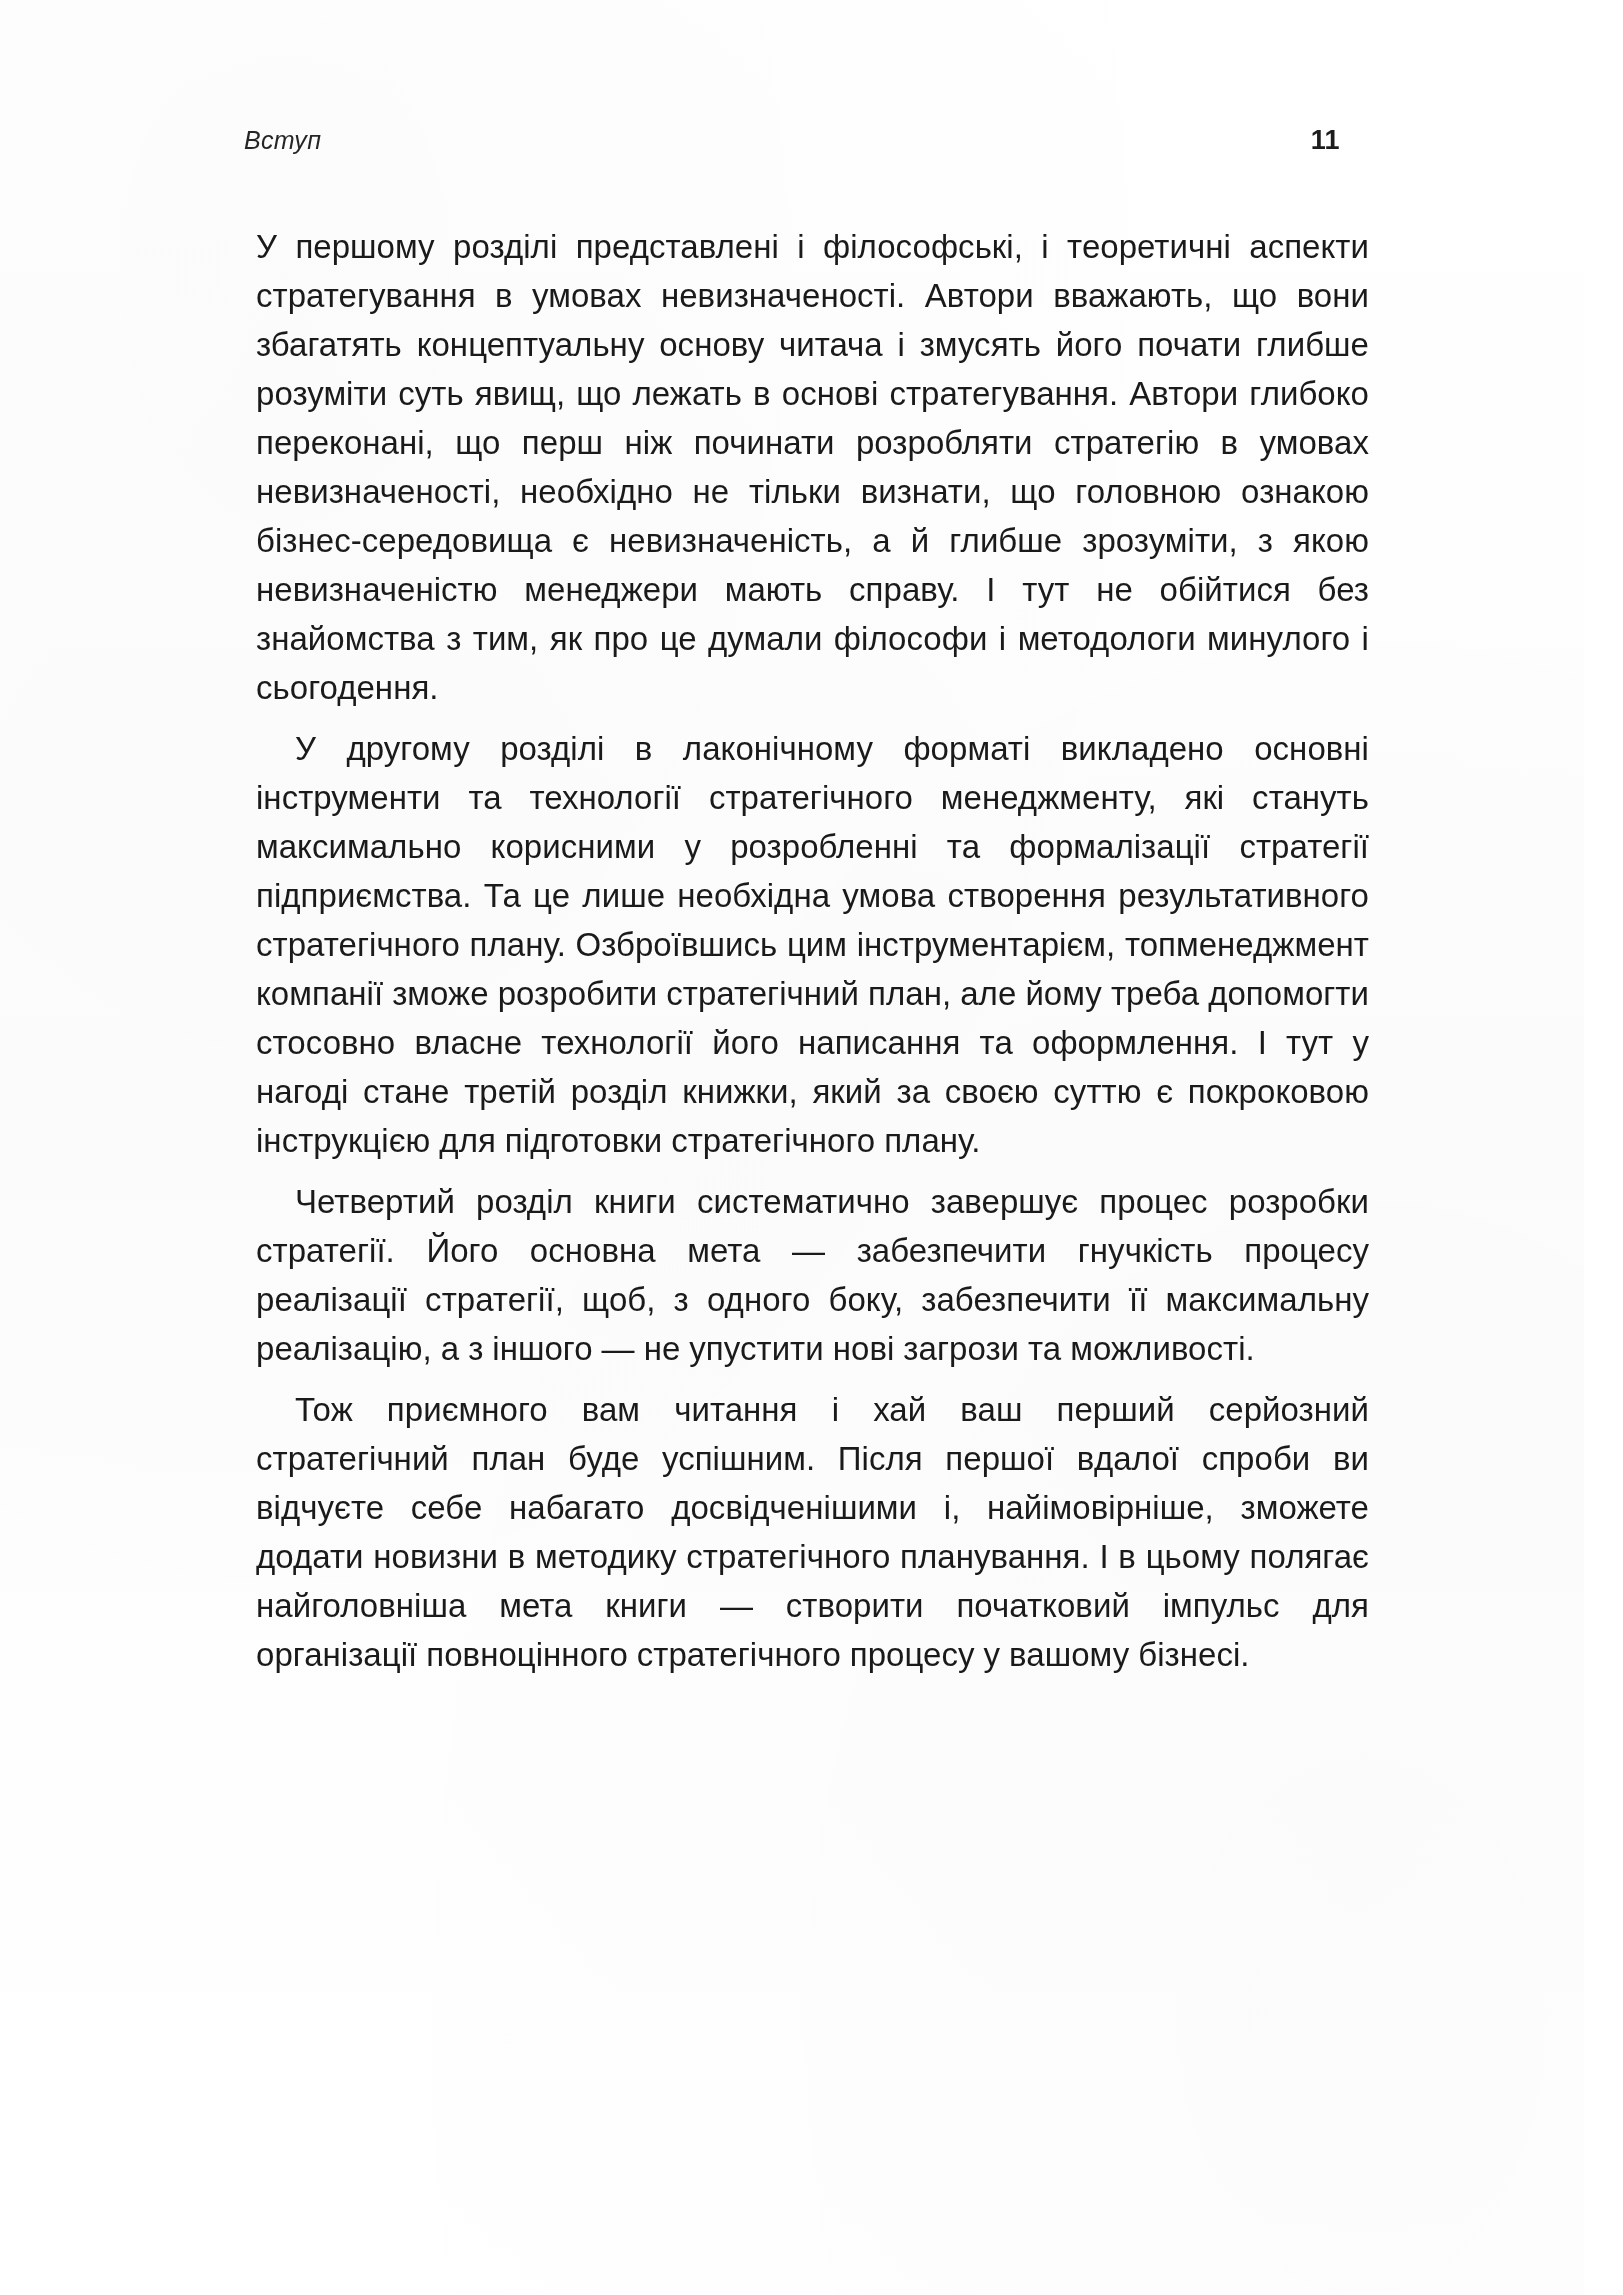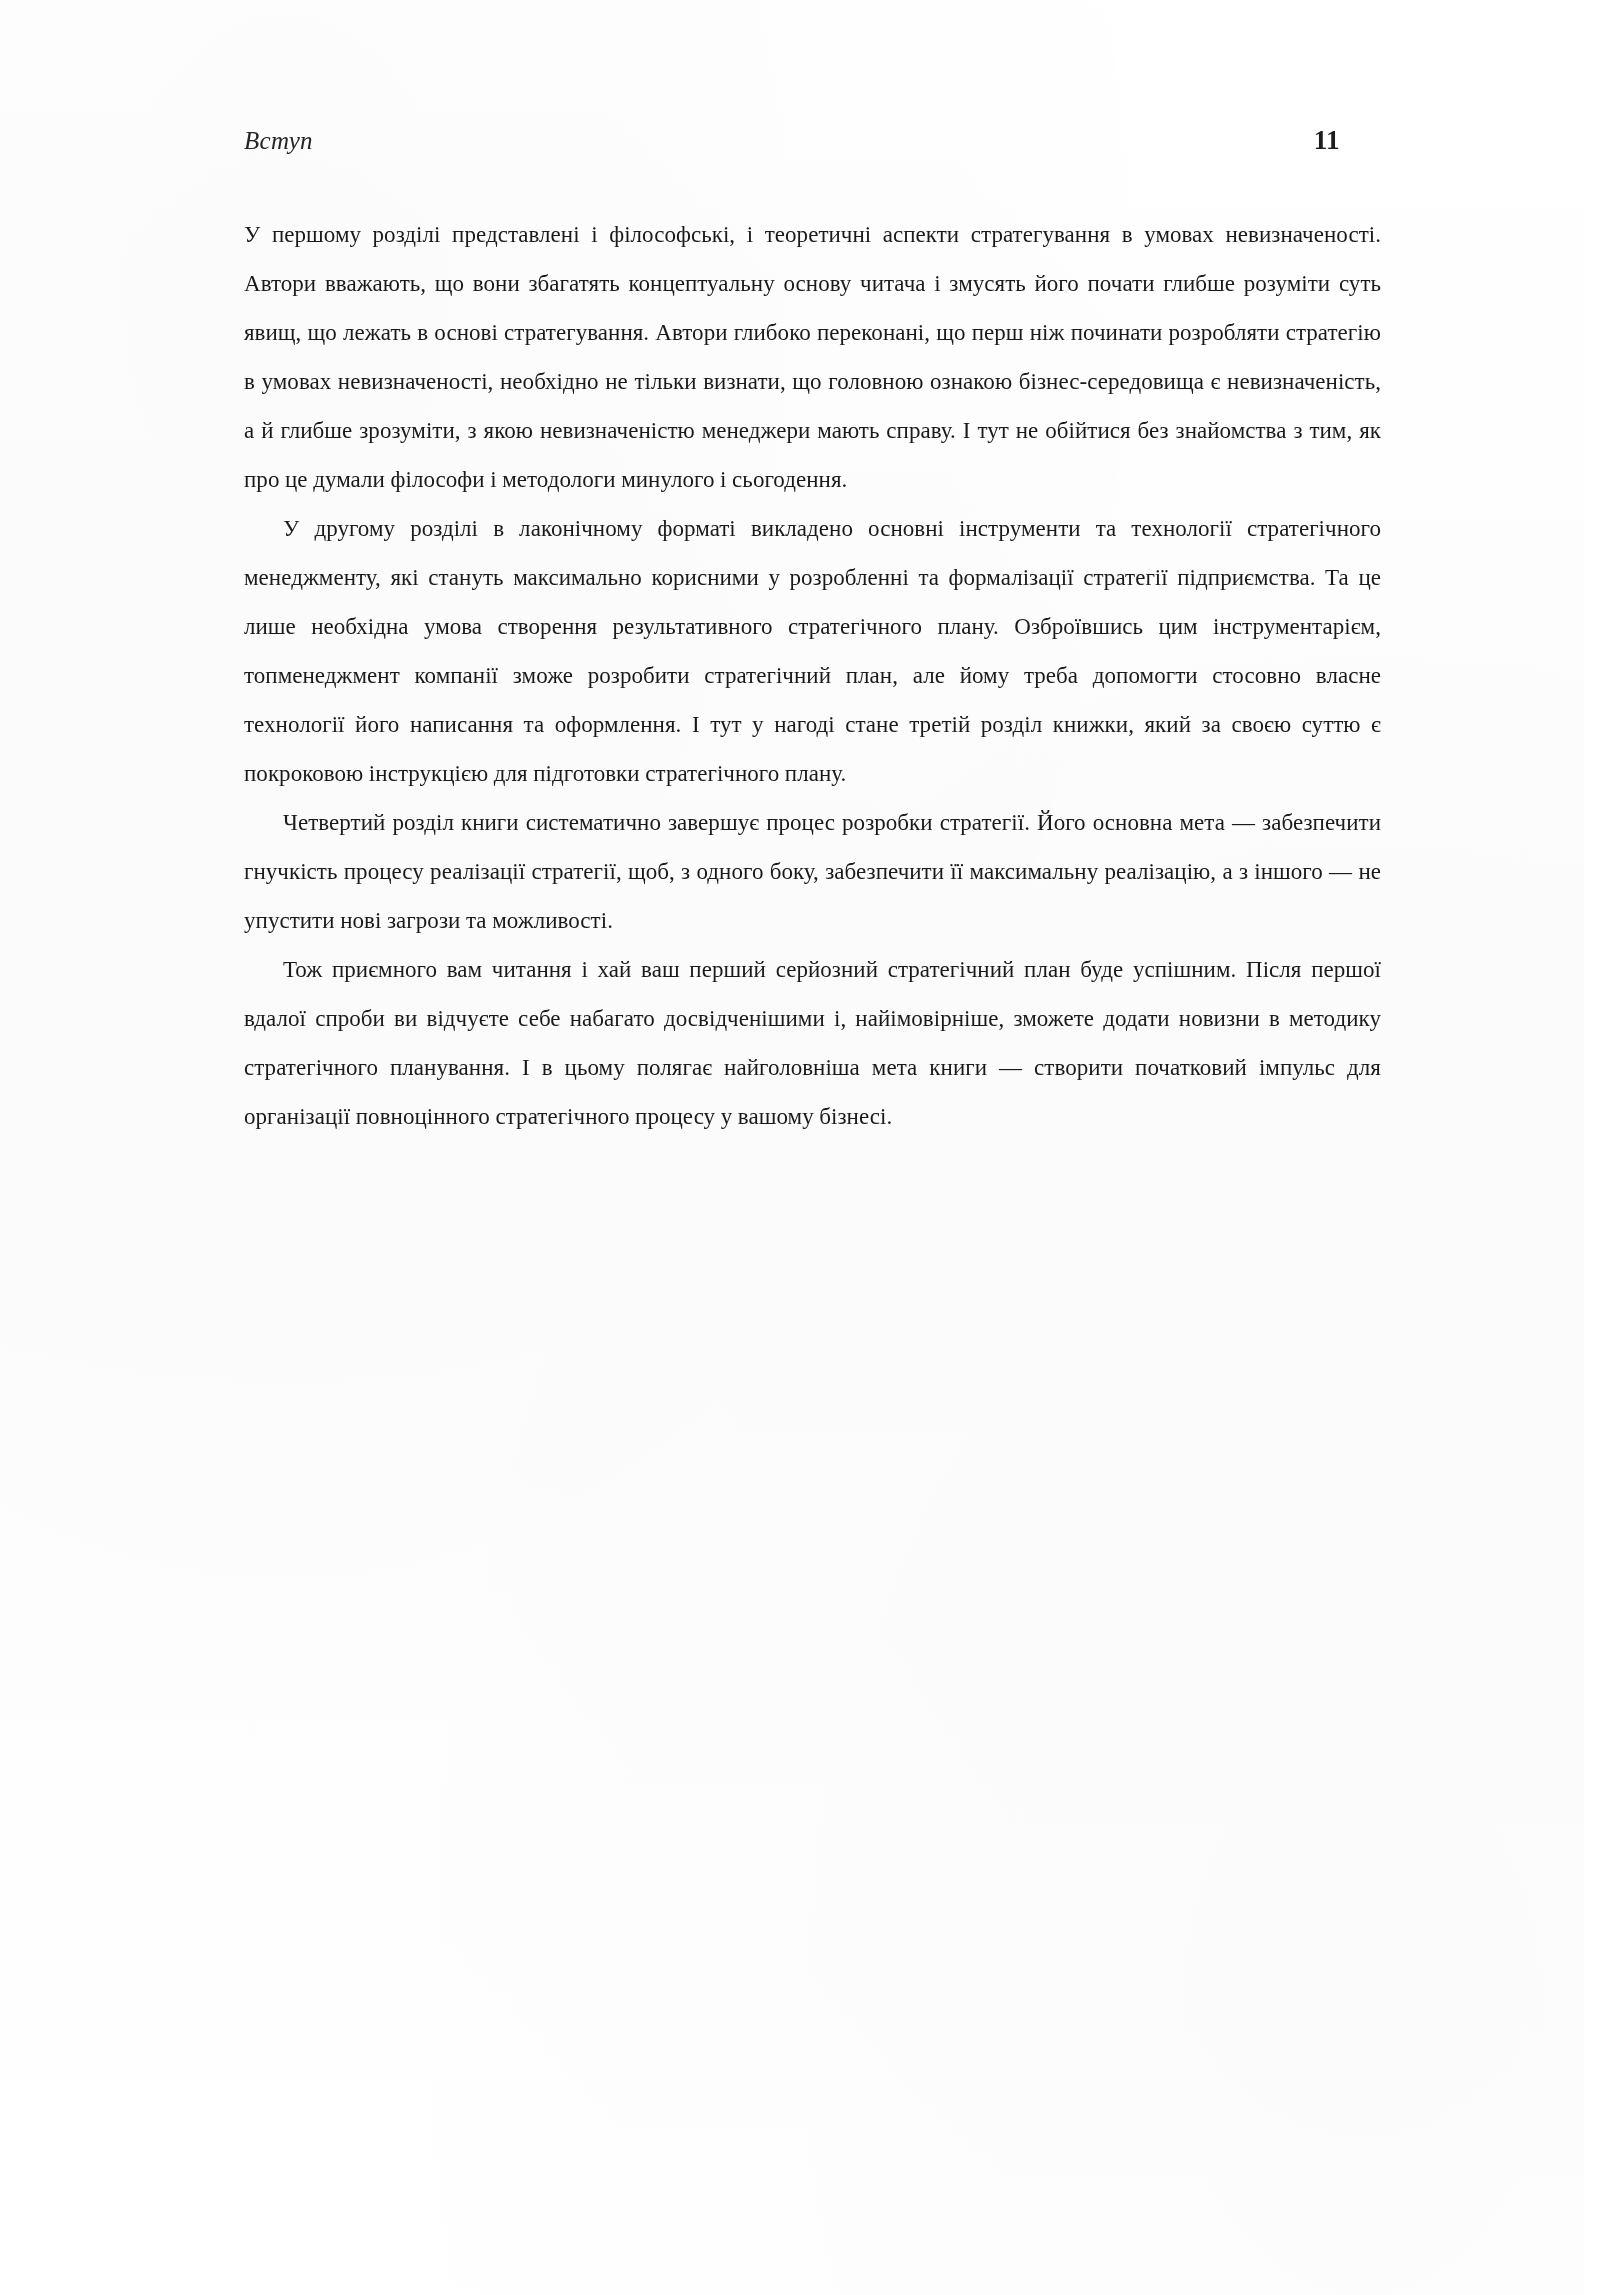--- a/index.html
+++ b/index.html
@@ -9,21 +9,21 @@
     background: #ffffff;
   }
 
   .page {
     position: relative;
     width: 1584px;
     height: 2295px;
     background: #0ea5e9;
     box-sizing: border-box;
     overflow: hidden;
-    font-family: Liberation Serif, serif;
+    font-family: Liberation Sans, sans-serif;
     color: #1b1b1b;
     -webkit-font-smoothing: antialiased;
   }
 
   
   .page-texture {
     position: absolute;
     inset: 0;
     pointer-events: none;
     background:
@@ -61,24 +61,24 @@
 
   
   .body-text {
     position: absolute;
     left: 244px;
     top: 210px;
     width: 1137px;
   }
 
   .body-text p {
-    margin: 0;
+    margin: 12px;
     text-indent: 39px;
     text-align: justify;
-    font-size: 23px;
+    font-size: 33px;
     line-height: 49px;
     hyphens: manual;
     word-spacing: -0.2px;
     letter-spacing: 0.04px;
     color: #1a1a1a;
   }
 
   .body-text p:first-child {
     text-indent: 0;
   }

